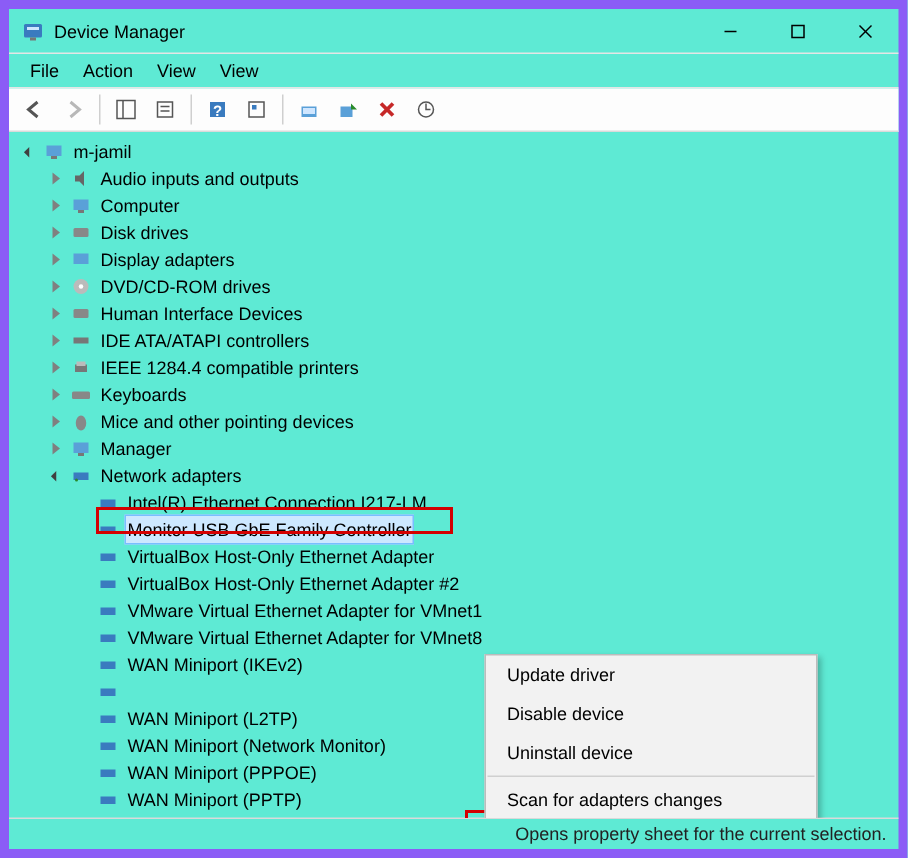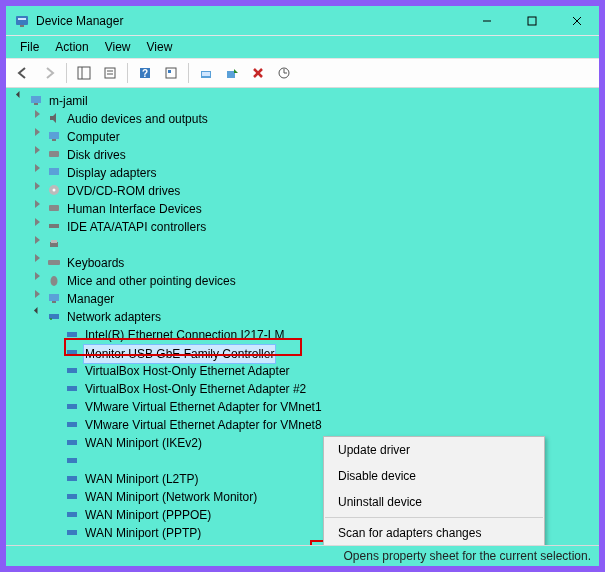--- a/index.html
+++ b/index.html
@@ -9,21 +9,21 @@
   .titlebar .icon { width: 16px; height: 16px; margin-right: 6px; display: inline-flex; align-items: center; justify-content: center; }
   .titlebar .title { flex: 1; font-size: 12px; }
   .winbtn { width: 45px; height: 29px; display: inline-flex; align-items: center; justify-content: center; }
   .menubar { display: flex; padding: 2px 6px; font-size: 12px; border-bottom: 1px solid #e5e5e5; }
   .menubar span { padding: 2px 8px; }
   .toolbar { display: flex; align-items: center; padding: 3px 6px; gap: 4px; border-bottom: 1px solid #dadada; background: #fdfdfd; }
   .toolbtn { width: 22px; height: 22px; display: inline-flex; align-items: center; justify-content: center; border: 1px solid transparent; }
   .tool-sep { width: 1px; height: 20px; background: #cfcfcf; margin: 0 2px; }
   .content { flex: 1; overflow: hidden; position: relative; display: flex; }
   .tree { flex: 1; overflow-y: scroll; padding: 4px 2px; }
-  .node { display: flex; align-items: flex-start; height: 18px; line-height: 18px; white-space: nowrap; cursor: default; }
+  .node { display: flex; align-items: center; height: 18px; line-height: 18px; white-space: nowrap; cursor: default; }
   .caret { width: 14px; display: inline-flex; align-items: center; justify-content: center; color: #666; font-size: 10px; }
   .caret.open::before { content: ""; display: inline-block; width: 0; height: 0; border-left: 5px solid #404040; border-top: 5px solid transparent; transform: rotate(45deg); }
   .caret.closed::before { content: ""; display: inline-block; width: 0; height: 0; border-left: 5px solid #808080; border-top: 4px solid transparent; border-bottom: 4px solid transparent; }
   .nicon { width: 16px; height: 16px; margin: 0 3px 0 2px; display: inline-flex; align-items: center; justify-content: center; }
   .lbl { padding: 0 2px; }
   .lbl.sel { background: #cde8ff; border: 1px solid #7abdff; padding: 0 1px; }
   .redbox { position: absolute; border: 2px solid #d40000; pointer-events: none; }
   .ctxmenu { position: absolute; left: 305px; top: 348px; width: 222px; background: #f2f2f2; border: 1px solid #bcbcbc; box-shadow: 2px 2px 4px rgba(0,0,0,.25); font-size: 12px; z-index: 10; margin-left: 12px; }
   .ctxitem { padding: 6px 14px; }
   .ctxitem.bold { font-weight: 700; background: #e8e8e8; }
@@ -150,21 +150,21 @@
         <span class="lbl">m-jamil</span>
       </div>
 
       <div class="node" style="padding-left:22px">
           <span class="caret closed"></span>
           <span class="nicon">
             <svg width="14" height="14">
               <path d="M3 5 L6 5 L9 2 L9 12 L6 9 L3 9 Z" fill="#666"></path>
             </svg>
           </span>
-          <span class="lbl">Audio devices and outputs</span>
+          <span class="lbl">Audio inputs and outputs</span>
         </div>
       <div class="node" style="padding-left:22px">
           <span class="caret closed"></span>
           <span class="nicon">
             <svg width="14" height="14">
               <rect x="2" y="3" width="10" height="7" fill="#5aa0d8"></rect>
               <rect x="5" y="10" width="4" height="2" fill="#777"></rect>
             </svg>
           </span>
           <span class="lbl">Computer</span>
@@ -216,20 +216,21 @@
           <span class="lbl">IDE ATA/ATAPI controllers</span>
         </div>
       <div class="node" style="padding-left:22px">
           <span class="caret closed"></span>
           <span class="nicon">
             <svg width="14" height="14">
               <rect x="3" y="5" width="8" height="5" fill="#777"></rect>
               <rect x="4" y="3" width="6" height="3" fill="#bbb"></rect>
             </svg>
           </span>
+          <span class="lbl">IEEE 1284.4 compatible printers</span>
         </div>
       <div class="node" style="padding-left:22px">
           <span class="caret closed"></span>
           <span class="nicon">
             <svg width="14" height="14">
               <rect x="1" y="5" width="12" height="5" fill="#888" rx="1"></rect>
             </svg>
           </span>
           <span class="lbl">Keyboards</span>
         </div>

